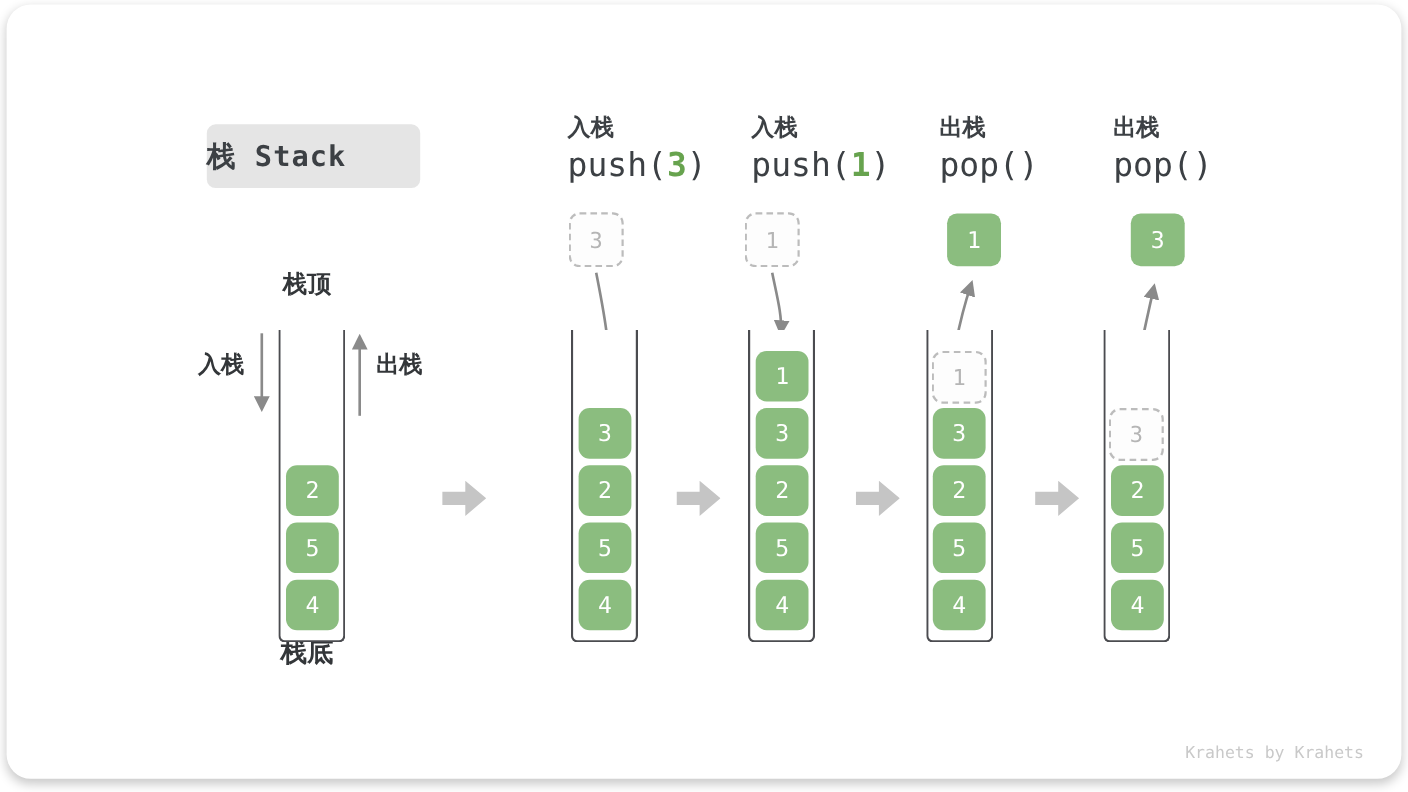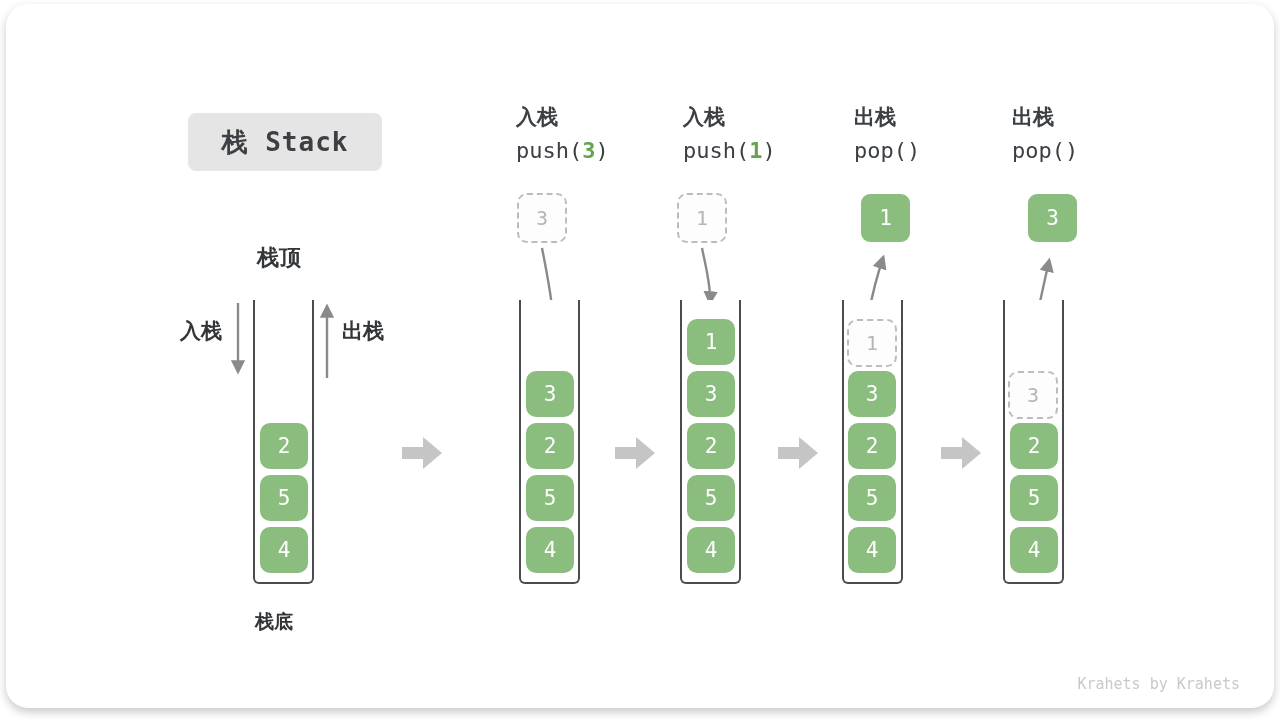--- a/index.html
+++ b/index.html
@@ -13,28 +13,28 @@
   }
   html,body{margin:0;padding:0;background:#ffffff;}
   .viewport{position:relative;width:1280px;height:720px;overflow:hidden;
     font-family:"Liberation Sans",sans-serif;}
   .card{position:absolute;left:6px;top:4px;right:6px;bottom:12px;
     background:#ffffff;border-radius:22px;
     box-shadow:0 4px 10px rgba(0,0,0,0.22);}
   .stage{position:absolute;inset:0;}
 
   .title-box{position:absolute;left:188px;top:113px;width:194px;height:58px;
-    background:#E5E5E5;border-radius:8px;display:flex;align-items:center;justify-content:center;}
+    background:#E5E5E5;border-radius:8px;display:flex;align-items:center;justify-content:flex-start;}
   .title-box span{font-family:"DejaVu Sans Mono","Liberation Sans",sans-serif;
     font-size:26px;font-weight:700;color:var(--dark);letter-spacing:1px;}
 
   .step-header{position:absolute;top:105px;}
   .cn-label{font-size:21px;font-weight:700;color:var(--dark);line-height:24px;}
   .code-line{margin-top:9px;font-family:"DejaVu Sans Mono","Liberation Mono",monospace;
-    font-size:22px;color:var(--dark);line-height:26px;}
+    font-size:30px;color:var(--dark);line-height:26px;}
   .code-line .num{color:var(--green-num);font-weight:700;}
 
   .side-label{position:absolute;font-size:21px;font-weight:700;color:#333639;}
 
   .stack-container{position:absolute;top:300px;width:61px;height:284px;box-sizing:border-box;
     border-left:2px solid #4B4C50;border-right:2px solid #4B4C50;border-bottom:2px solid #4B4C50;
     border-radius:0 0 6px 6px;background:#ffffff;}
 
   .blk{position:absolute;width:48px;height:46px;border-radius:10px;background:var(--green);
     color:#fff;font-family:"DejaVu Sans Mono","Liberation Mono",monospace;font-size:21px;
@@ -77,21 +77,21 @@
     <div class="step-header" style="left:854px">
       <div class="cn-label">出栈</div>
       <div class="code-line"><span>pop()</span><span class="num"></span><span></span></div>
     </div>
     <div class="step-header" style="left:1012px">
       <div class="cn-label">出栈</div>
       <div class="code-line"><span>pop()</span><span class="num"></span><span></span></div>
     </div>
 
     <div class="side-label" style="left:257px;top:243px;font-size:22px">栈顶</div>
-    <div class="side-label" style="left:255px;top:609px;font-size:19px">栈底</div>
+    <div class="side-label" style="left:255px;top:577px;font-size:24px">栈底</div>
     <div class="side-label" style="left:180px;top:317px">入栈</div>
     <div class="side-label" style="left:342px;top:317px">出栈</div>
 
     <svg class="overlay" width="1280" height="720" viewBox="0 0 1280 720">
       <defs>
         <marker id="ah" viewBox="0 0 10 10" refX="7.5" refY="5" markerWidth="6" markerHeight="6" orient="auto">
           <path d="M0,0 L10,5 L0,10 Z" fill="var(--curve-gray)"></path>
         </marker>
       </defs>
       <path d="M238,303 L238,371" stroke="var(--curve-gray)" stroke-width="2.4" fill="none" marker-end="url(#ah)"></path>

